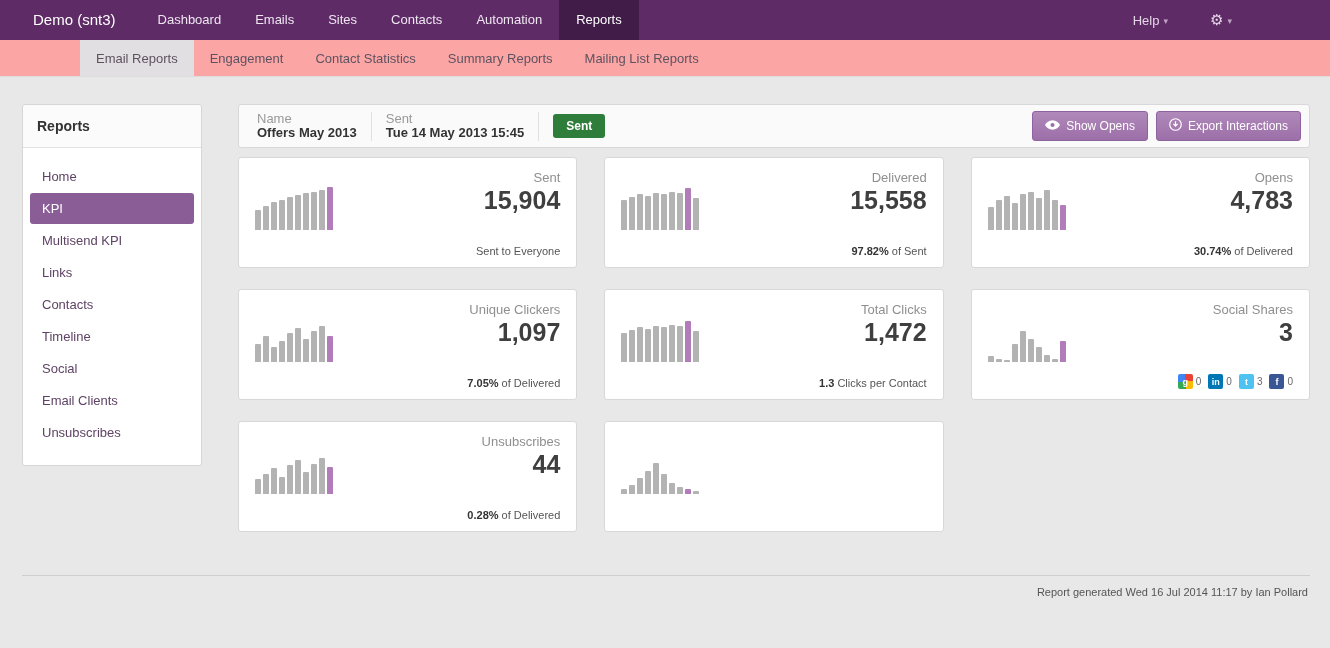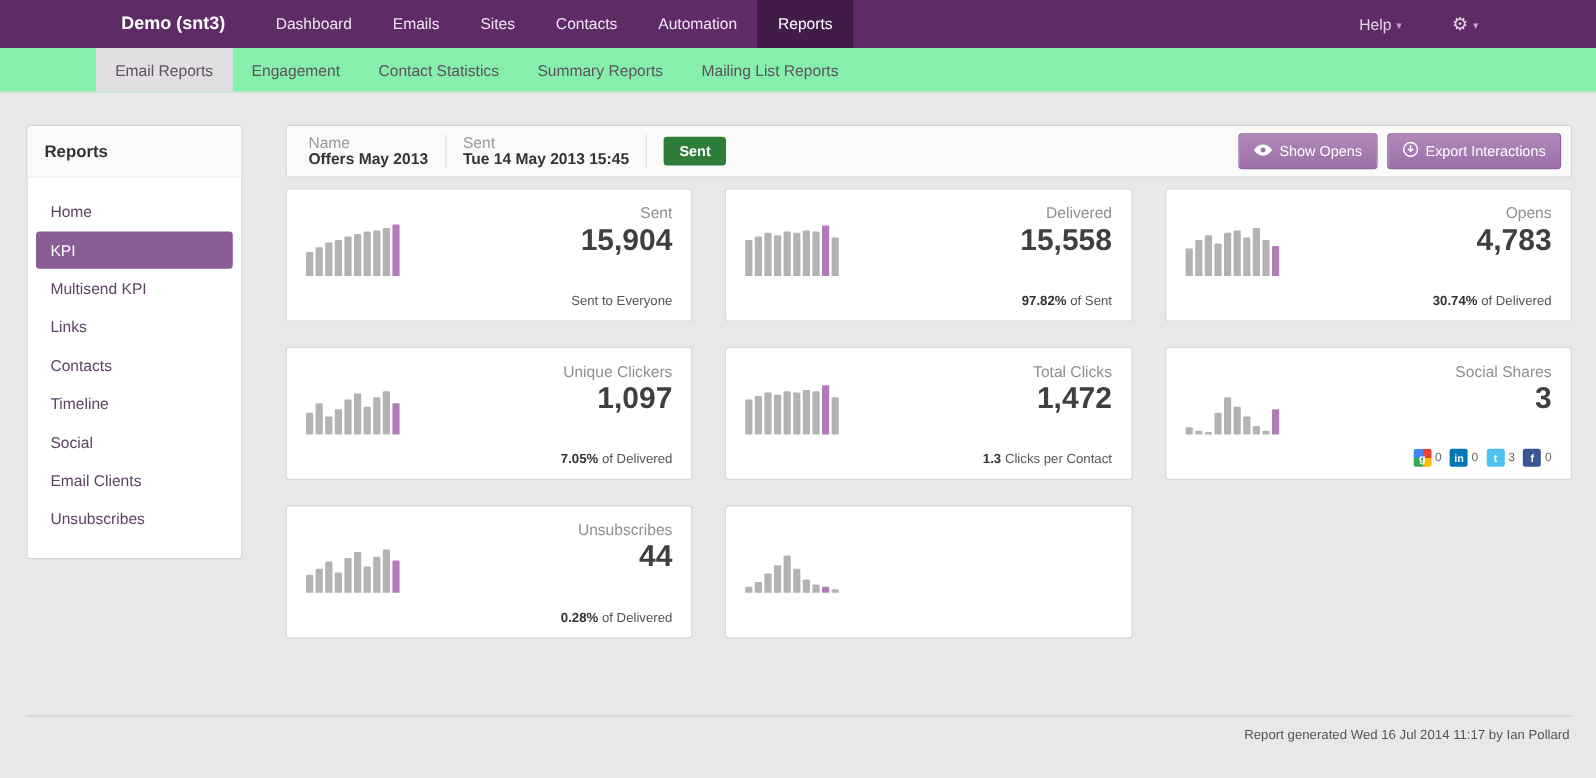--- a/index.html
+++ b/index.html
@@ -1,31 +1,31 @@
 <!DOCTYPE html>
 <html><head>
 <meta charset="utf-8">
 <style>
   * { margin:0; padding:0; box-sizing:border-box; }
   html,body { width:1330px; height:648px; overflow:hidden; }
   body { font-family:"Liberation Sans", sans-serif; background:#e9e8e8; color:#333; }
 
   
   .topnav { height:40px; background:#5e2b66; display:flex; align-items:stretch; color:#fff; }
-  .brand { line-height:40px; padding-left:101px; font-size:15px; font-weight:bold; white-space:nowrap; }
+  .brand { line-height:40px; padding-left:33px; font-size:15px; font-weight:normal; white-space:nowrap; }
   .topnav nav { display:flex; margin-left:25px; }
   .navitem { line-height:40px; padding:0 17px; font-size:13px; color:#efe6f1; cursor:pointer; }
   .navitem.active { background:#421c49; color:#fff; }
   .topnav .right { margin-left:auto; display:flex; align-items:center; gap:42px; padding-right:98px; }
   .helpmenu { font-size:13px; color:#e4d6e7; cursor:pointer; }
   .gearmenu { font-size:15px; color:#e4d6e7; cursor:pointer; }
   .caret { font-size:9px; color:#bfa3c6; margin-left:4px; vertical-align:1px; }
 
   
-  .subnav { height:37px; background:#86efac; border-bottom:1px solid #dcdcdc; display:flex; align-items:stretch; padding-left:80px; }
+  .subnav { height:37px; background:#fca5a5; border-bottom:1px solid #dcdcdc; display:flex; align-items:stretch; padding-left:80px; }
   .subtab { line-height:37px; padding:0 16px; font-size:13px; color:#5d5260; cursor:pointer; white-space:nowrap; }
   .subtab.active { background:#e1dfe1; }
 
   
   .content { padding:27px 20px 0 22px; }
   .row { display:flex; align-items:flex-start; }
 
   
   .sidebar { width:180px; background:#fff; border:1px solid #d6d6d6; border-radius:3px; flex:none; }
   .sidebar-header { padding:13px 14px; font-size:14px; font-weight:bold; color:#333; border-bottom:1px solid #e2e2e2; background:#fbfbfb; border-radius:3px 3px 0 0; }
@@ -57,21 +57,21 @@
   .card-stat { margin-top:auto; font-size:11px; color:#555; }
   .card-stat b { color:#333; }
   .social-row { margin-top:auto; display:flex; align-items:center; font-size:10px; color:#666; }
   .sicon { width:15px; height:15px; border-radius:2px; color:#fff; font-weight:bold; font-size:9px; display:inline-flex; align-items:center; justify-content:center; margin-left:7px; margin-right:3px; }
   .sicon.gplus { background-color:#dd4b39; background-image:conic-gradient(#ea4335 0 25%, #fbbc05 0 50%, #34a853 0 75%, #4285f4 0); }
   .sicon.linkedin { background:#0077b5; }
   .sicon.twitter { background:#4ec2f1; }
   .sicon.facebook { background:#3a5795; }
 
   
-  .report-footer { margin-top:64px; border-top:1px solid #cfcfcf; padding:10px 2px 0; text-align:right; font-size:11px; color:#555; }
+  .report-footer { margin-top:43px; border-top:1px solid #cfcfcf; padding:10px 2px 0; text-align:right; font-size:11px; color:#555; }
 </style>
 </head>
 <body>
 
 <header class="topnav">
   <div class="brand">Demo (snt3)</div>
   <nav>
     <div class="navitem">Dashboard</div>
     <div class="navitem">Emails</div>
     <div class="navitem">Sites</div>

